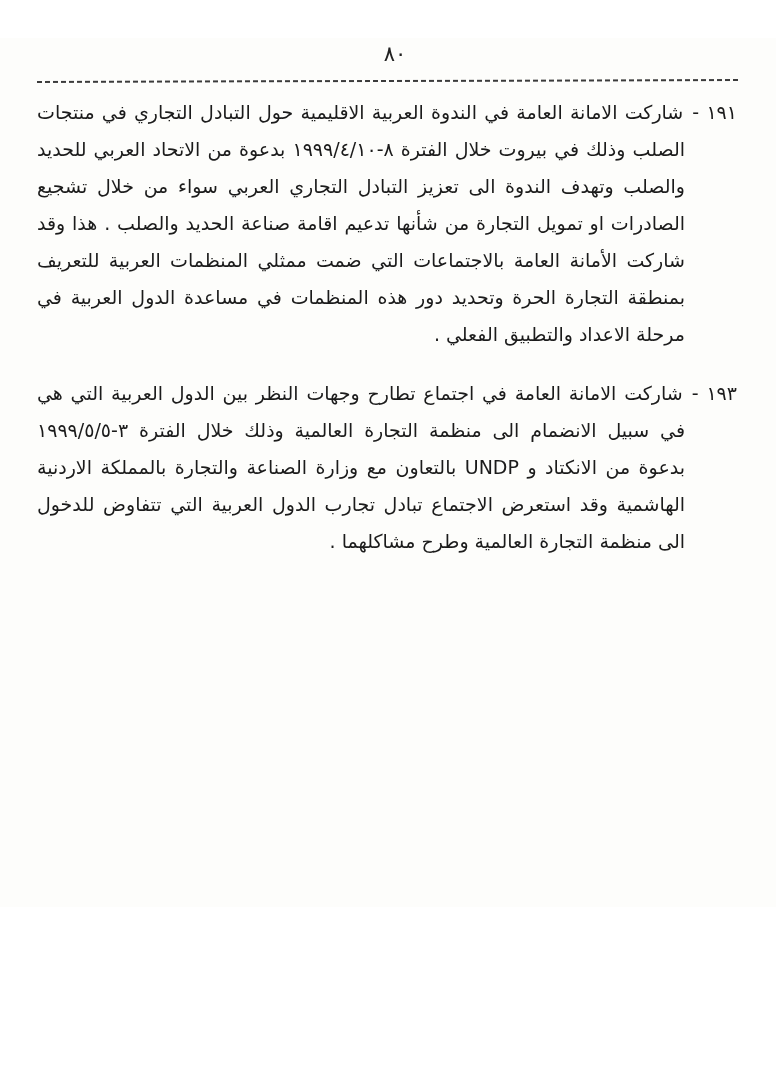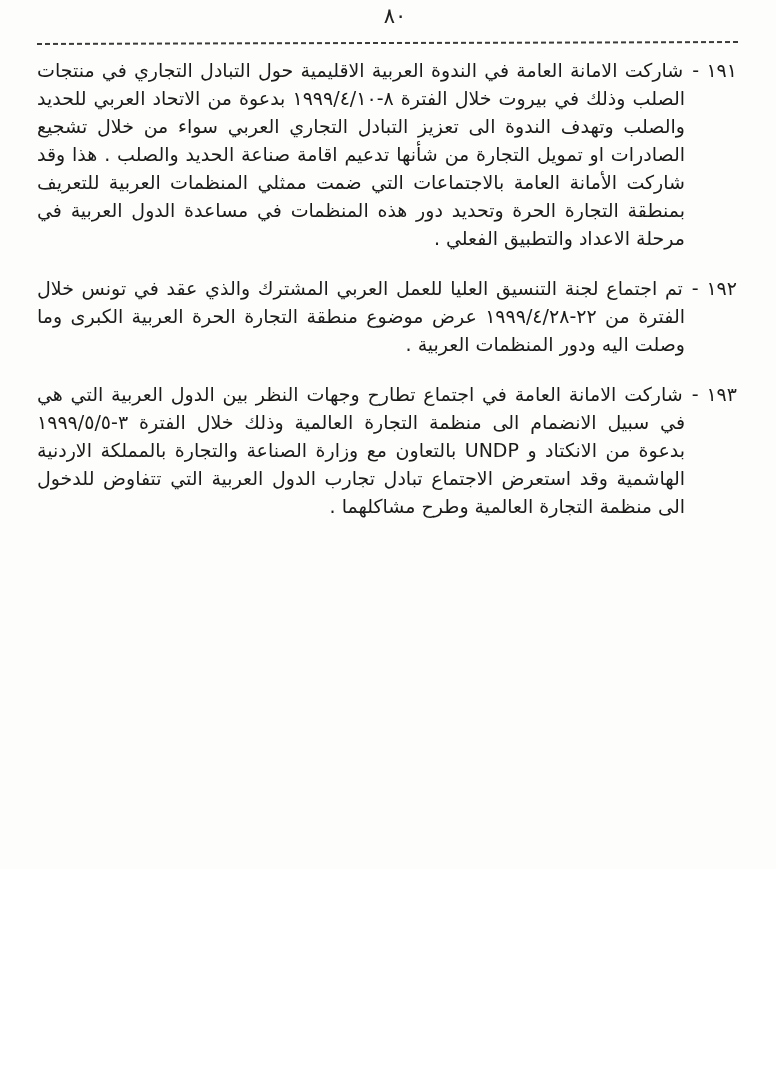--- a/index.html
+++ b/index.html
@@ -6,20 +6,21 @@
   body { font-family:"DejaVu Sans", sans-serif; }
 
   .page {
     position:relative;
     width:776px;
     height:869px;
     background:#fdfdfb;
     color:#1b1b1b;
     direction:rtl;
     overflow:hidden;
+    margin-top:38px;
   }
 
   .page-number {
     position:absolute;
     top:4px; right:0; left:14px;
     text-align:center;
     font-size:21px;
     letter-spacing:2px;
     color:#222;
   }
@@ -32,21 +33,21 @@
     transform:rotate(-0.15deg);
   }
 
   .content {
     position:absolute;
     top:56px; right:39px; left:37px;
   }
 
   .para {
     font-size:19px;
-    line-height:28px;
+    line-height:37px;
     text-align:justify;
     padding-right:52px;   
     text-indent:-52px;
     margin:0 0 22px 0;
     color:#1b1b1b;
   }
   .para:last-child { margin-bottom:0; }
 
   .para-num {
     margin-left:9px;
@@ -90,23 +91,20 @@
   <div class="page-number">٨٠</div>
 
   <div class="top-divider"></div>
 
   <div class="content">
 
     <p class="para">
       <span class="para-num">١٩١ -</span><span class="para-text">شاركت الامانة العامة في الندوة العربية الاقليمية حول التبادل التجاري في منتجات الصلب وذلك في بيروت خلال الفترة ٨-١٩٩٩/٤/١٠ بدعوة من الاتحاد العربي للحديد والصلب وتهدف الندوة الى تعزيز التبادل التجاري العربي سواء من خلال تشجيع الصادرات او تمويل التجارة من شأنها تدعيم اقامة صناعة الحديد والصلب . هذا وقد شاركت الأمانة العامة بالاجتماعات التي ضمت ممثلي المنظمات العربية للتعريف بمنطقة التجارة الحرة وتحديد دور هذه المنظمات في مساعدة الدول العربية في مرحلة الاعداد والتطبيق الفعلي .</span>
     </p>
 
-    <p class="para">
-      <span class="para-num">١٩٢ -</span><span class="para-text">تم اجتماع لجنة التنسيق العليا للعمل العربي المشترك والذي عقد في تونس خلال الفترة من ٢٢-١٩٩٩/٤/٢٨ عرض موضوع منطقة التجارة الحرة العربية الكبرى وما وصلت اليه ودور المنظمات العربية .</span>
-    </p>
 
     <p class="para">
       <span class="para-num">١٩٣ -</span><span class="para-text">شاركت الامانة العامة في اجتماع تطارح وجهات النظر بين الدول العربية التي هي في سبيل الانضمام الى منظمة التجارة العالمية وذلك خلال الفترة ٣-١٩٩٩/٥/٥ بدعوة من الانكتاد و UNDP بالتعاون مع وزارة الصناعة والتجارة بالمملكة الاردنية الهاشمية وقد استعرض الاجتماع تبادل تجارب الدول العربية التي تتفاوض للدخول الى منظمة التجارة العالمية وطرح مشاكلهما .</span>
     </p>
 
 
   </div>
 
   <div class="footer">
     <div class="footer-dash-right"></div>

